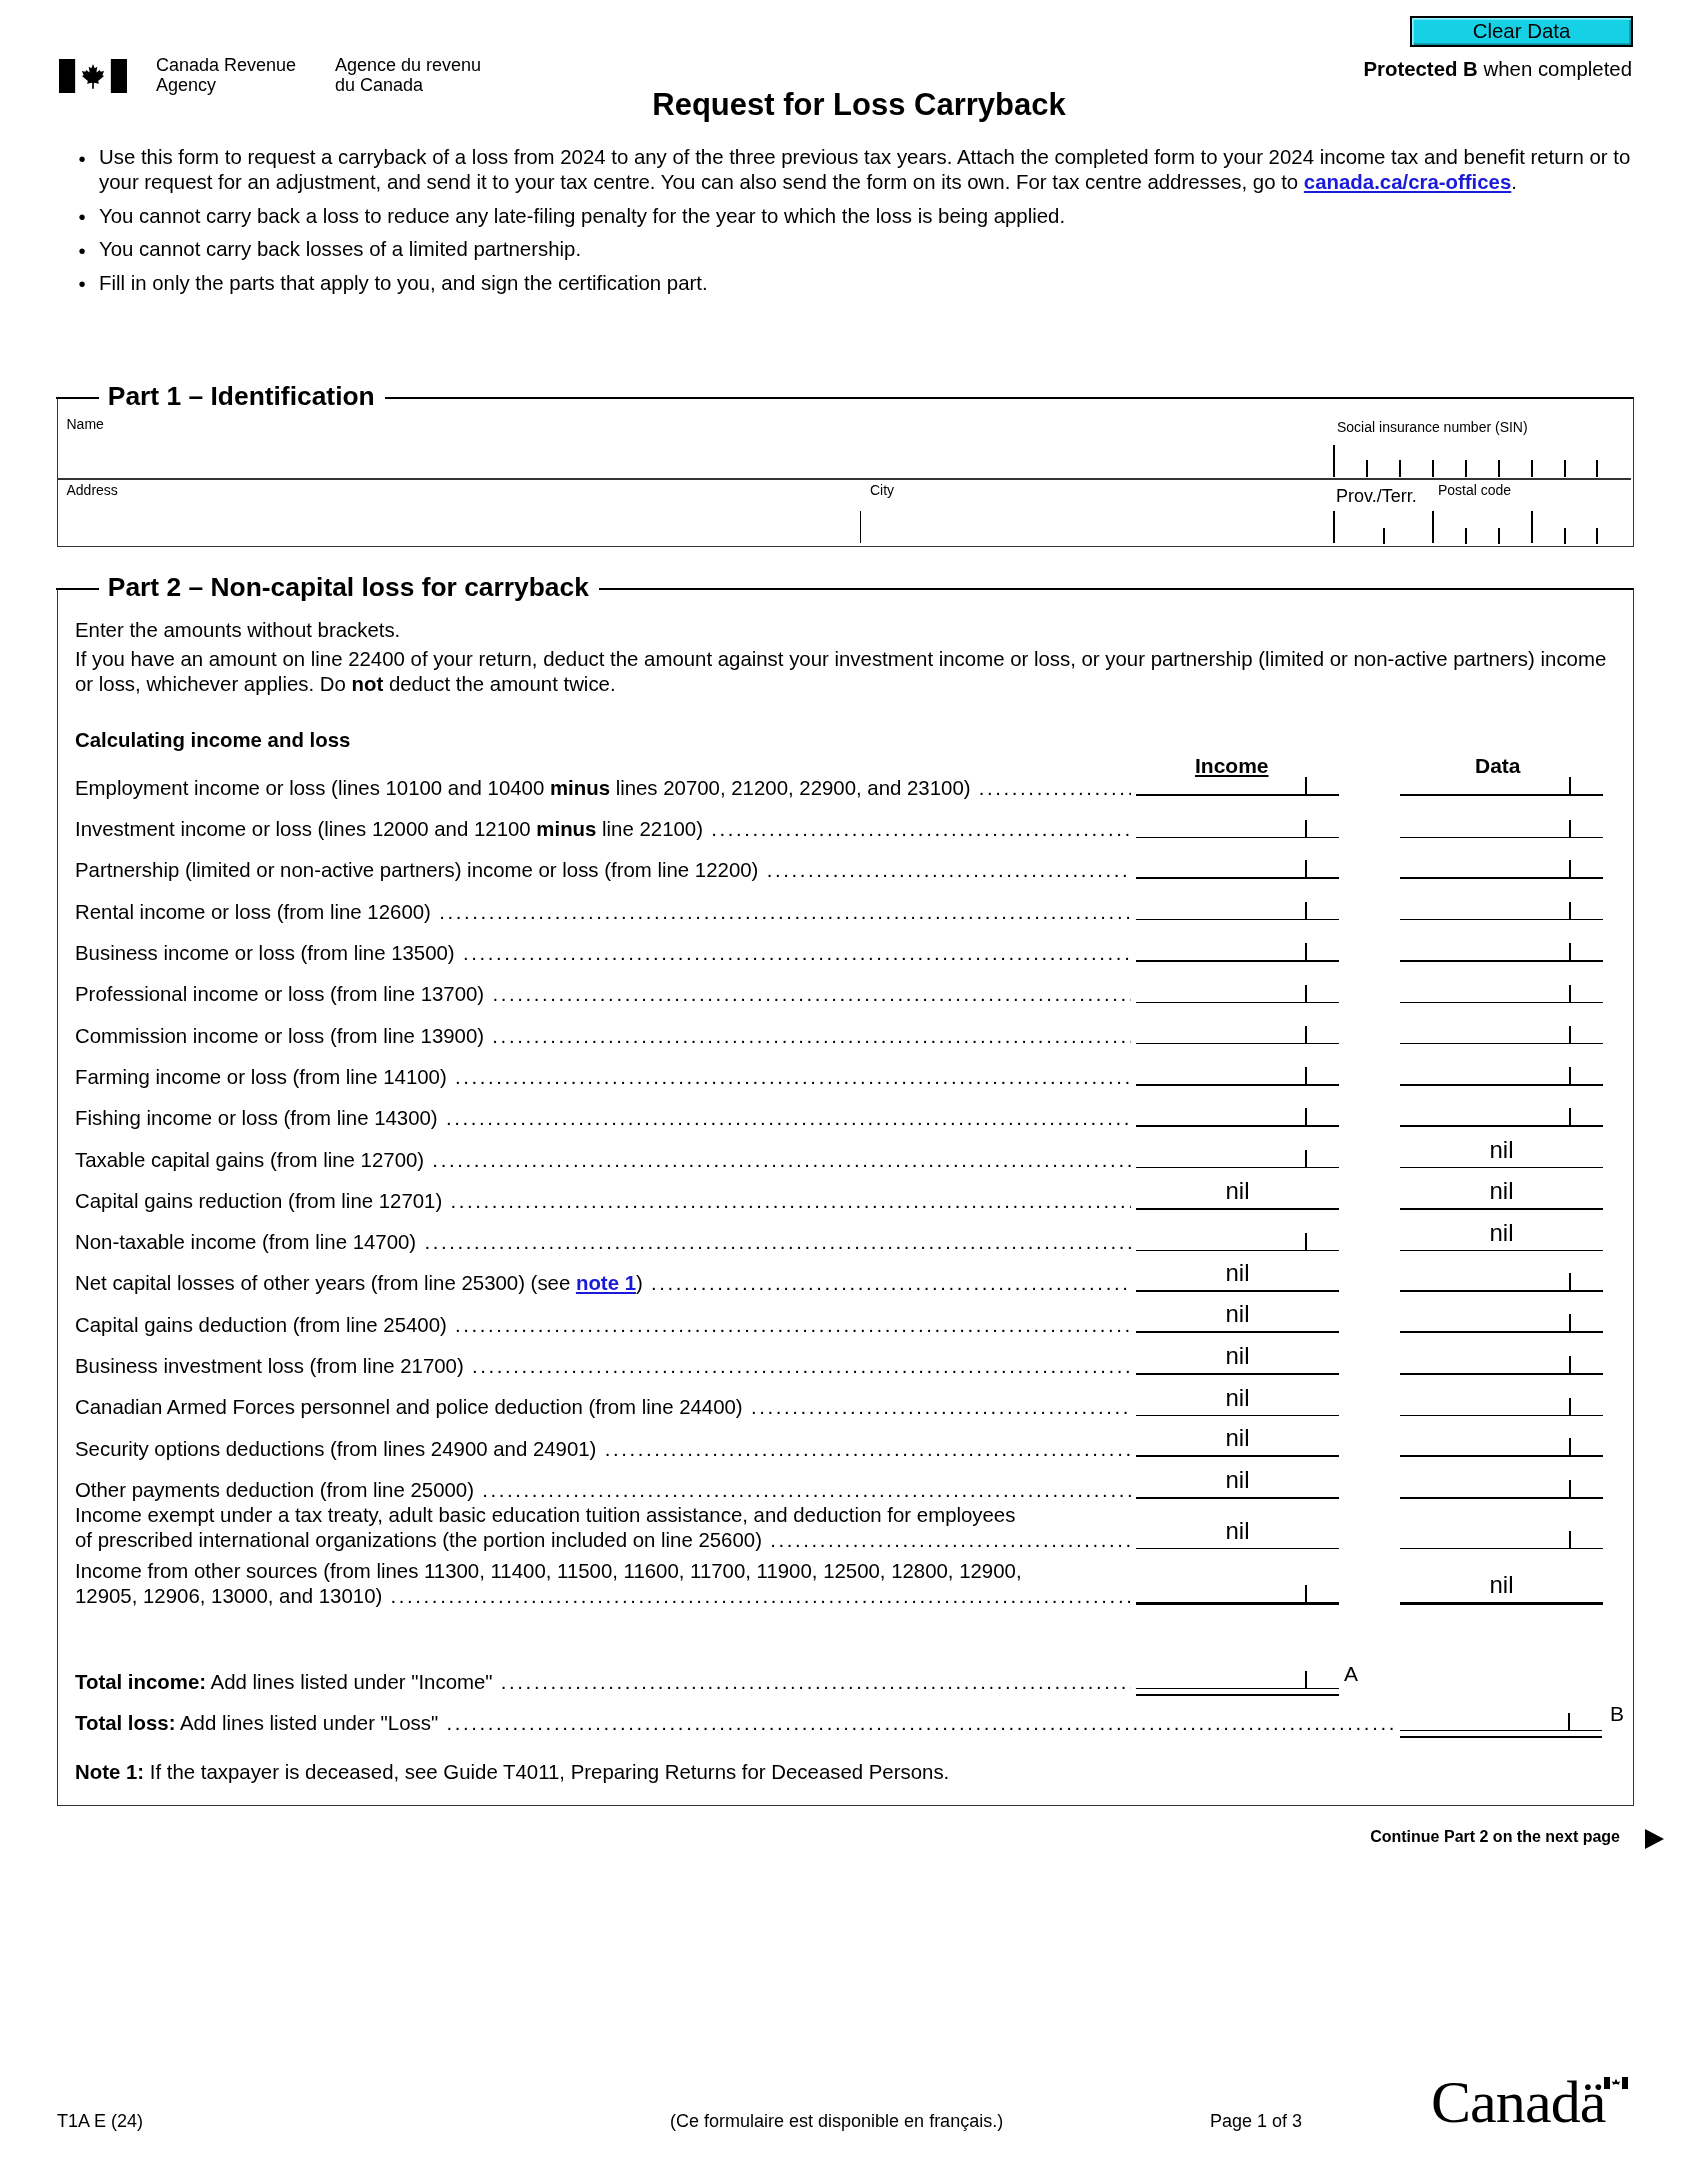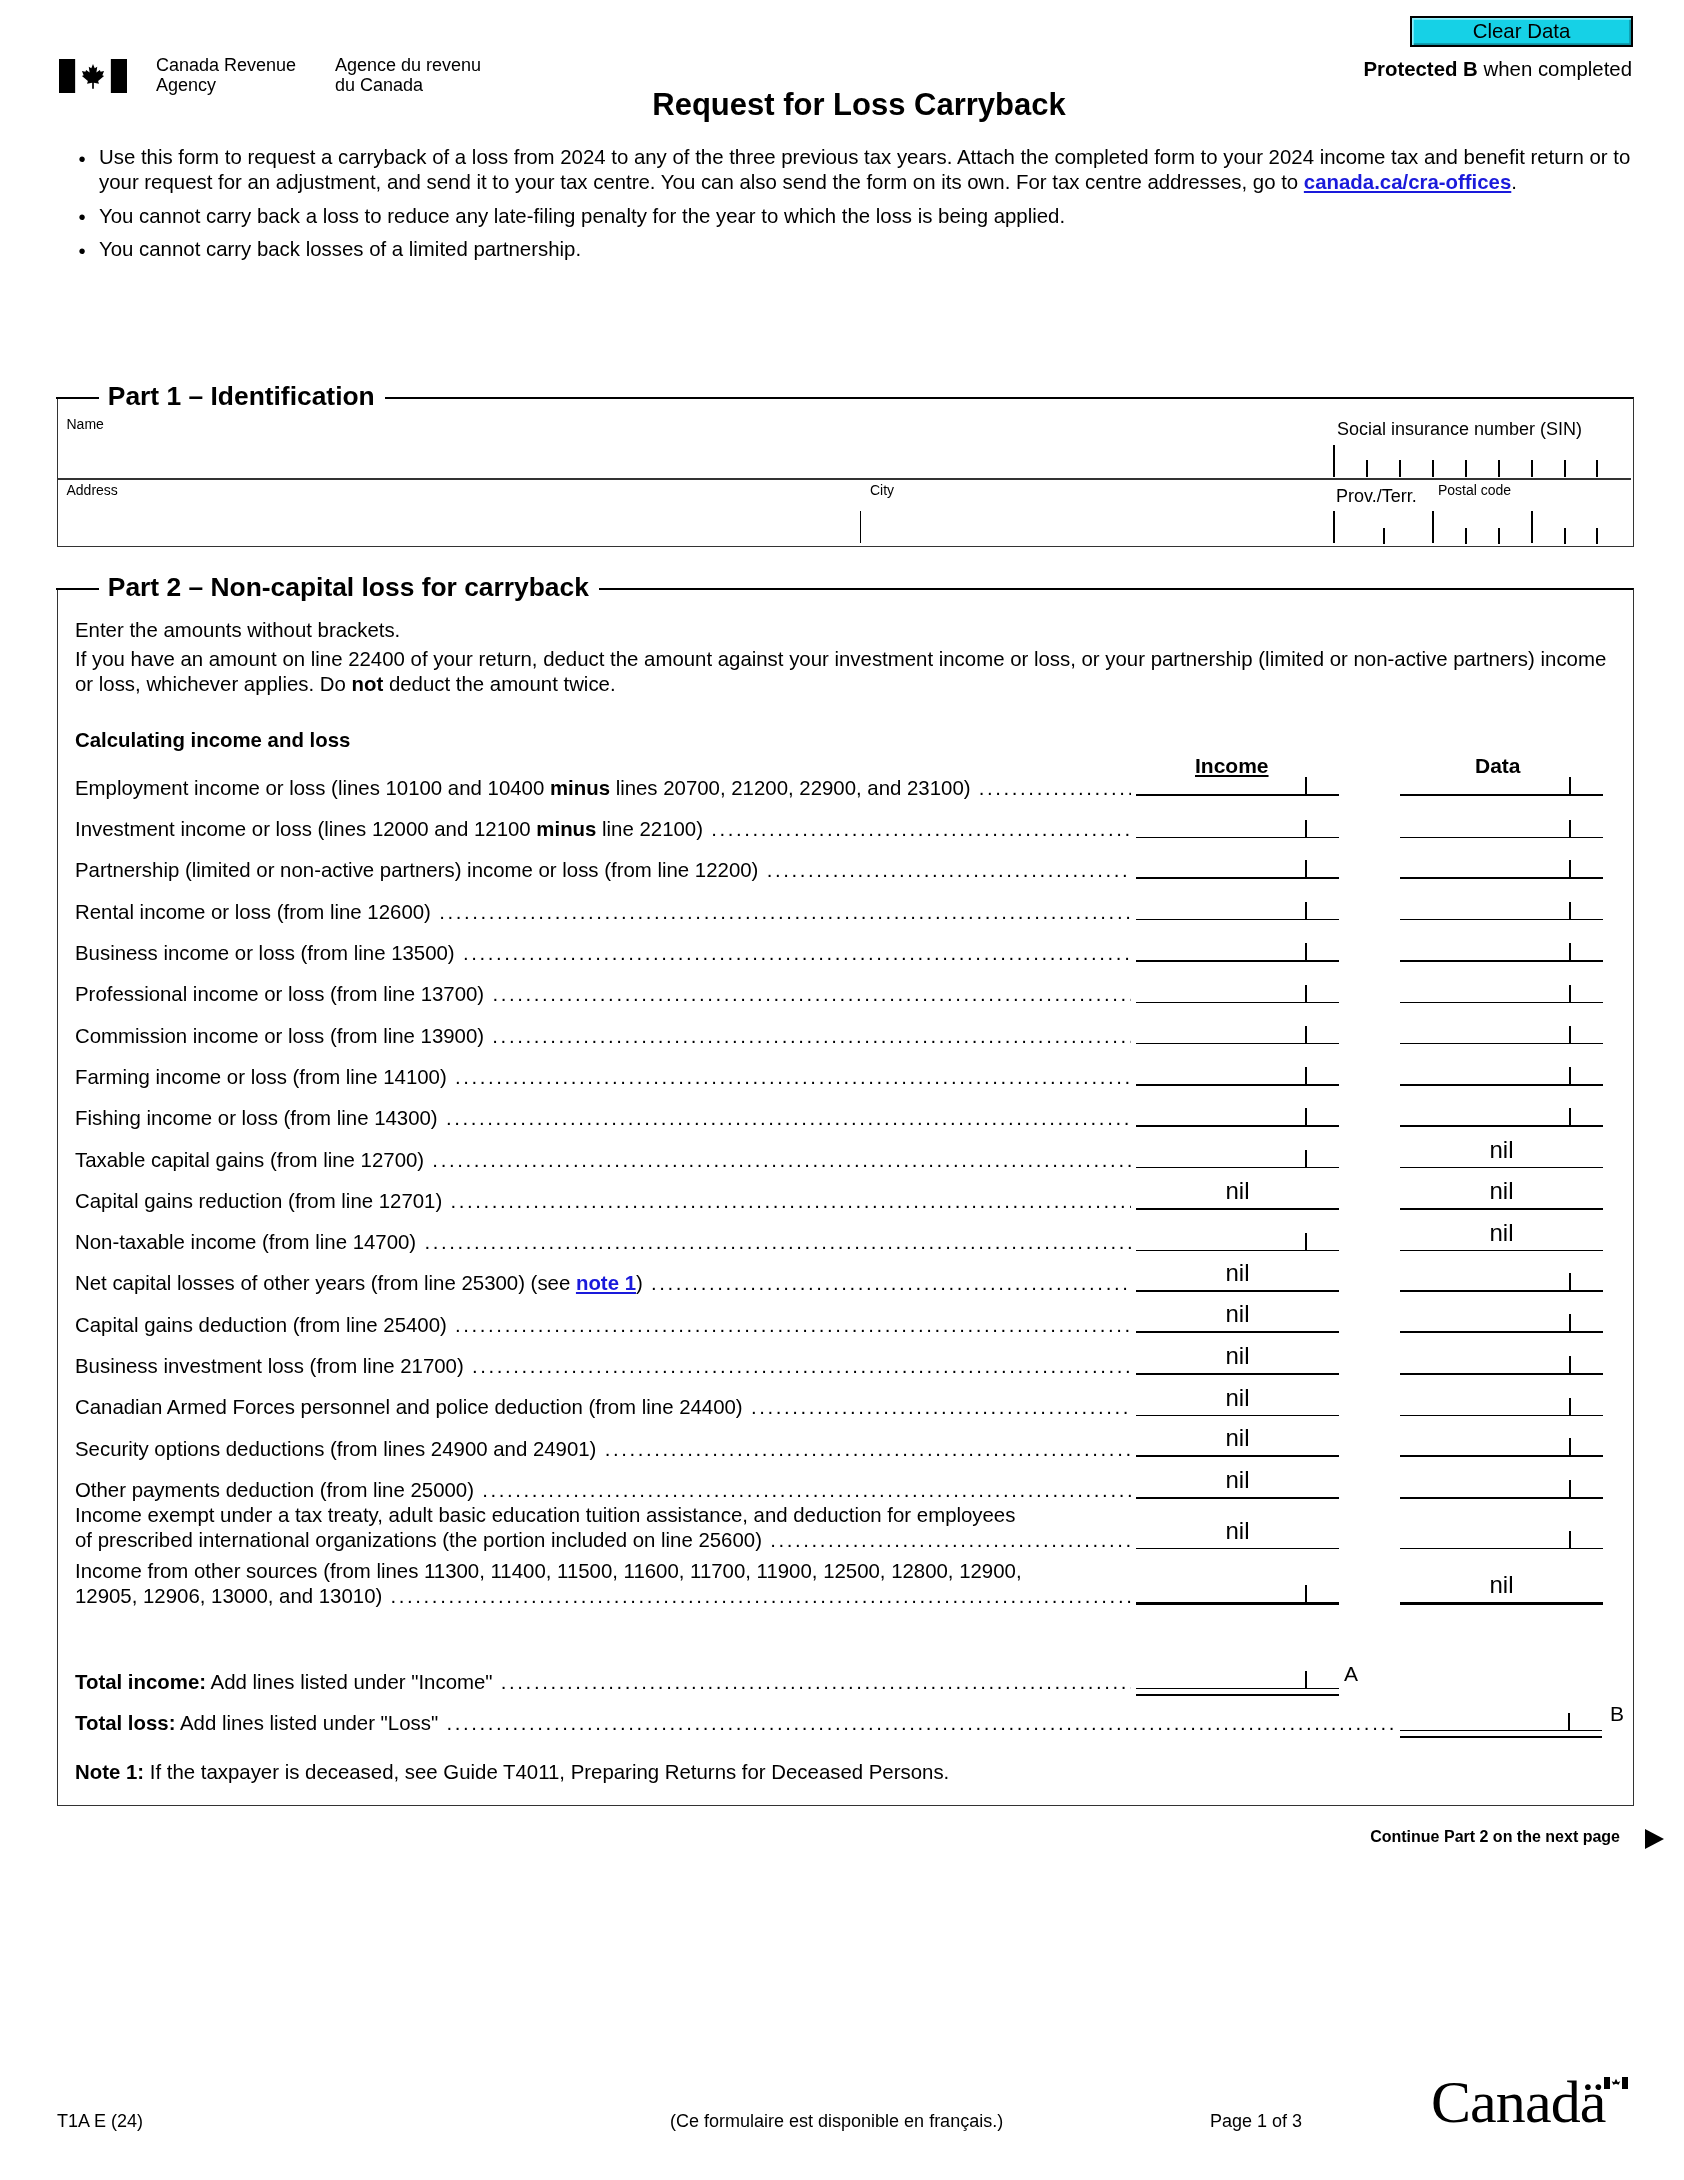--- a/index.html
+++ b/index.html
@@ -73,29 +73,30 @@
   <div>du Canada</div>
 </div>
 <button id="clear-btn" class="abs">Clear Data</button>
 <div id="protected" class="abs"><b>Protected B</b><span> when completed</span></div>
 <div id="form-title" class="abs"><span>Request for Loss Carryback</span></div>
 
 <ul id="bullets" class="abs">
   <li><span>Use this form to request a carryback of a loss from 2024 to any of the three previous tax years. Attach the completed form to your 2024 income tax and benefit return or to your request for an adjustment, and send it to your tax centre. You can also send the form on its own. For tax centre addresses, go to </span><a class="link">canada.ca/cra-offices</a><span>.</span></li>
   <li>You cannot carry back a loss to reduce any late-filing penalty for the year to which the loss is being applied.</li>
   <li>You cannot carry back losses of a limited partnership.</li>
+  <li>Fill in only the parts that apply to you, and sign the certification part.</li>
 </ul>
 
 <div id="part1" class="part-box">
   <div class="part-legend"><span class="dash"></span><span>Part 1 – Identification</span></div>
 
   <div class="p1-label" style="left:8.5px;top:17px;">Name</div>
   <div class="abs" style="left:6.8px;top:43px;width:1261px;height:36px;"></div>
 
-  <div class="p1-label" style="left:1279px;top:20.4px;font-size:18px;">Social insurance number (SIN)</div>
+  <div class="p1-label" style="left:1279px;top:20.4px;font-size:14px;">Social insurance number (SIN)</div>
   <div class="abs" style="left:1275px;top:44px;width:298px;height:36px;"></div>
   <div class="tick" style="left:1275px;top:46px;height:32px;"></div>
   <div class="tick" style="left:1308px;top:61px;height:17px;"></div>
   <div class="tick" style="left:1341px;top:61px;height:17px;"></div>
   <div class="tick" style="left:1374px;top:61px;height:17px;"></div>
   <div class="tick" style="left:1407px;top:61px;height:17px;"></div>
   <div class="tick" style="left:1440px;top:61px;height:17px;"></div>
   <div class="tick" style="left:1473px;top:61px;height:17px;"></div>
   <div class="tick" style="left:1506px;top:61px;height:17px;"></div>
   <div class="tick" style="left:1538px;top:61px;height:17px;"></div>

